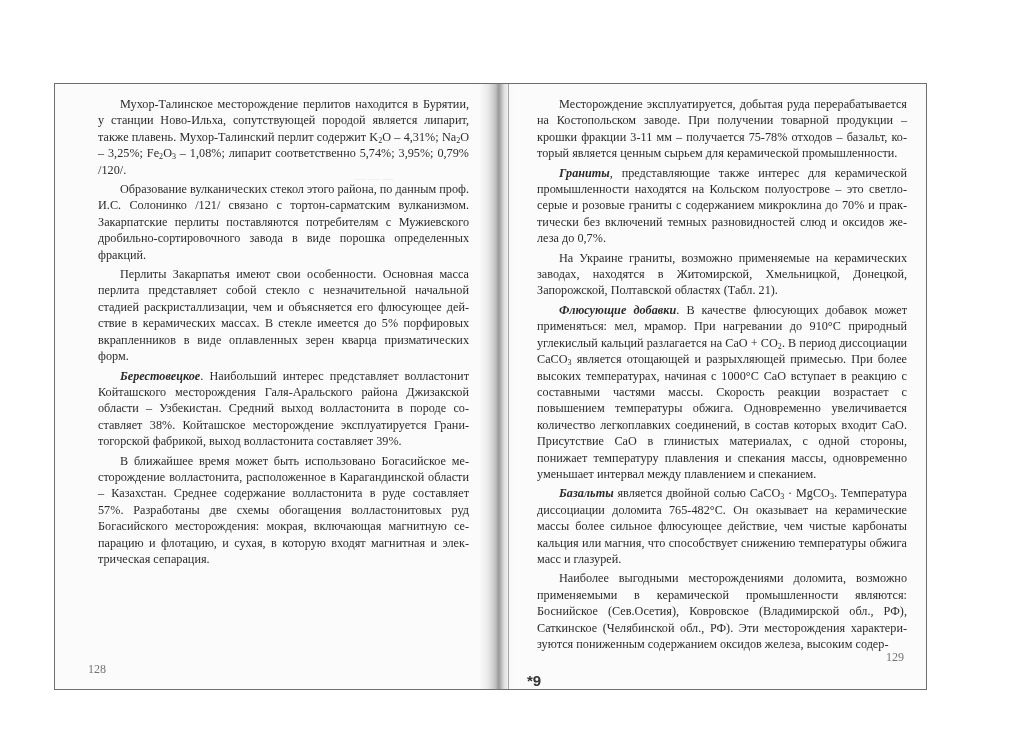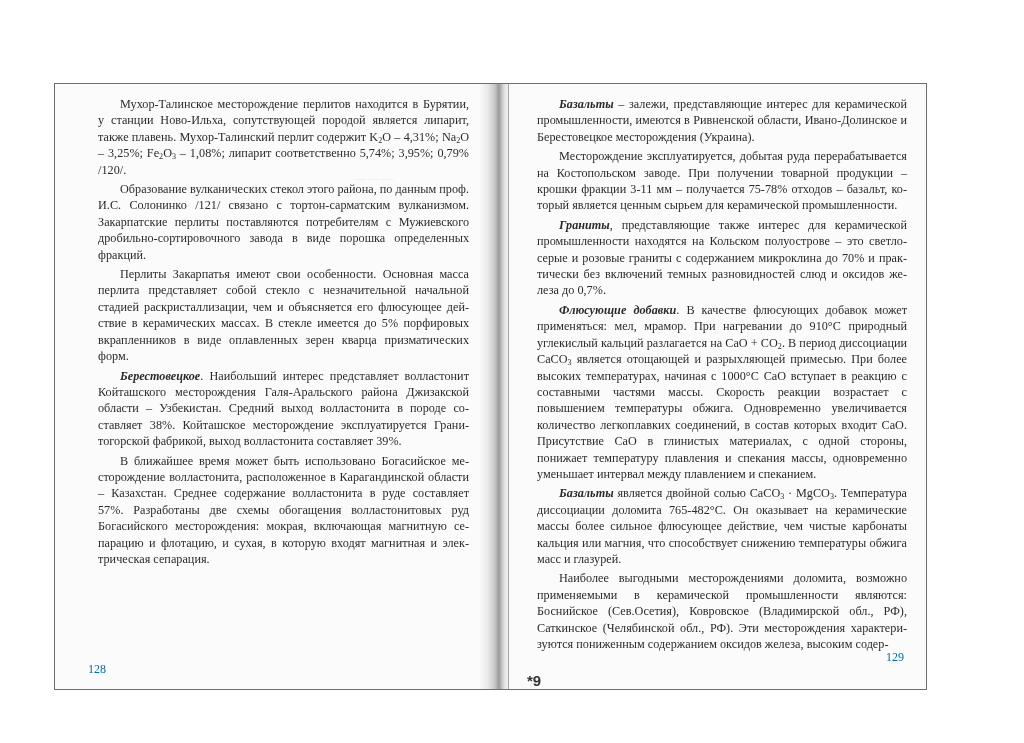--- a/index.html
+++ b/index.html
@@ -75,21 +75,21 @@
       font-style: italic;
     }
     .para sub {
       font-size: 8px;
       line-height: 0;
       vertical-align: -2px;
     }
     .page-number {
       position: absolute;
       font-size: 12px;
-      color: #0369a1;
+      color: #737373;
     }
     .page-number-left {
       left: 33px;
       bottom: 12px;
     }
     .page-number-right {
       right: 22px;
       bottom: 24px;
     }
     .signature-mark {
@@ -125,23 +125,23 @@
         <p class="para"><span>Образование вулканических стекол этого района, по данным проф. И.С. Солонинко /121/ связано с тортон-сарматским вул­канизмом. Закарпатские перлиты поставляются потребителям с Мужиевского дробильно-сортировочного завода в виде порошка определенных фракций.</span></p>
         <p class="para"><span>Перлиты Закарпатья имеют свои особенности. Основная мас­са перлита представляет собой стекло с незначительной начальной стадией раскристаллизации, чем и объясняется его флюсующее дей­ствие в керамических массах. В стекле имеется до 5% порфировых вкрапленников в виде оплавленных зерен кварца призматических форм.</span></p>
         <p class="para"><span class="bi">Берестовецкое</span><span>. Наибольший интерес представляет волластонит Койташского месторождения Галя-Аральского района Джизакской области – Узбекистан. Средний выход волластонита в породе со­ставляет 38%. Койташское месторождение эксплуатируется Грани­тогорской фабрикой, выход волластонита составляет 39%.</span></p>
         <p class="para"><span>В ближайшее время может быть использовано Богасийское ме­сторождение волластонита, расположенное в Карагандинской обла­сти – Казахстан. Среднее содержание волластонита в руде составля­ет 57%. Разработаны две схемы обогащения волластонитовых руд Богасийского месторождения: мокрая, включающая магнитную се­парацию и флотацию, и сухая, в которую входят магнитная и элек­трическая сепарация.</span></p>
       </div>
   </div>
   <div class="page-number page-number-left">128</div>
 
   <div class="page page-right">
     <div id="right-paragraphs">
-        <p class="para"><span class="bi">Базальты</span><span> – залежи, представляющие интерес для керамической промышленности, имеются в Ривненской области, Ивано-Долинское и Берестовецкое месторождения (Украина).</span></p>
         <p class="para"><span>Месторождение эксплуатируется, добытая руда перерабатывает­ся на Костопольском заводе. При получении товарной продукции – крошки фракции 3-11 мм – получается 75-78% отходов – базальт, ко­торый является ценным сырьем для керамической промышленности.</span></p>
         <p class="para"><span class="bi">Граниты</span><span>, представляющие также интерес для керамической промышленности находятся на Кольском полуострове – это светло­серые и розовые граниты с содержанием микроклина до 70% и прак­тически без включений темных разновидностей слюд и оксидов же­леза до 0,7%.</span></p>
+        <p class="para"><span>На Украине граниты, возможно применяемые на керамиче­ских заводах, находятся в Житомирской, Хмельницкой, Донецкой, Запорожской, Полтавской областях (Табл. 21).</span></p>
         <p class="para"><span class="bi">Флюсующие добавки</span><span>. В качестве флюсующих добавок может применяться: мел, мрамор. При нагревании до 910°С природный углекислый кальций разлагается на CaO + CO</span><sub>2</sub><span>. В период диссоциа­ции CaCO</span><sub>3</sub><span> является отощающей и разрыхляющей примесью. При более высоких температурах, начиная с 1000°С CaO вступает в ре­акцию с составными частями массы. Скорость реакции возрастает с повышением температуры обжига. Одновременно увеличивает­ся количество легкоплавких соединений, в состав которых входит CaO. Присутствие CaO в глинистых материалах, с одной стороны, понижает температуру плавления и спекания массы, одновременно уменьшает интервал между плавлением и спеканием.</span></p>
         <p class="para"><span class="bi">Базальты</span><span> является двойной солью CaCO</span><sub>3</sub><span> · MgCO</span><sub>3</sub><span>. Температура диссоциации доломита 765-482°С. Он оказывает на керамические массы более сильное флюсующее действие, чем чистые карбонаты кальция или магния, что способствует снижению температуры об­жига масс и глазурей.</span></p>
         <p class="para"><span>Наиболее выгодными месторождениями доломита, возмож­но применяемыми в керамической промышленности являются: Боснийское (Сев.Осетия), Ковровское (Владимирской обл., РФ), Саткинское (Челябинской обл., РФ). Эти месторождения характери­зуются пониженным содержанием оксидов железа, высоким содер-</span></p>
       </div>
   </div>
   <div class="page-number page-number-right">129</div>
   <div class="signature-mark">*9</div>
 </div>
 
 </body></html>

